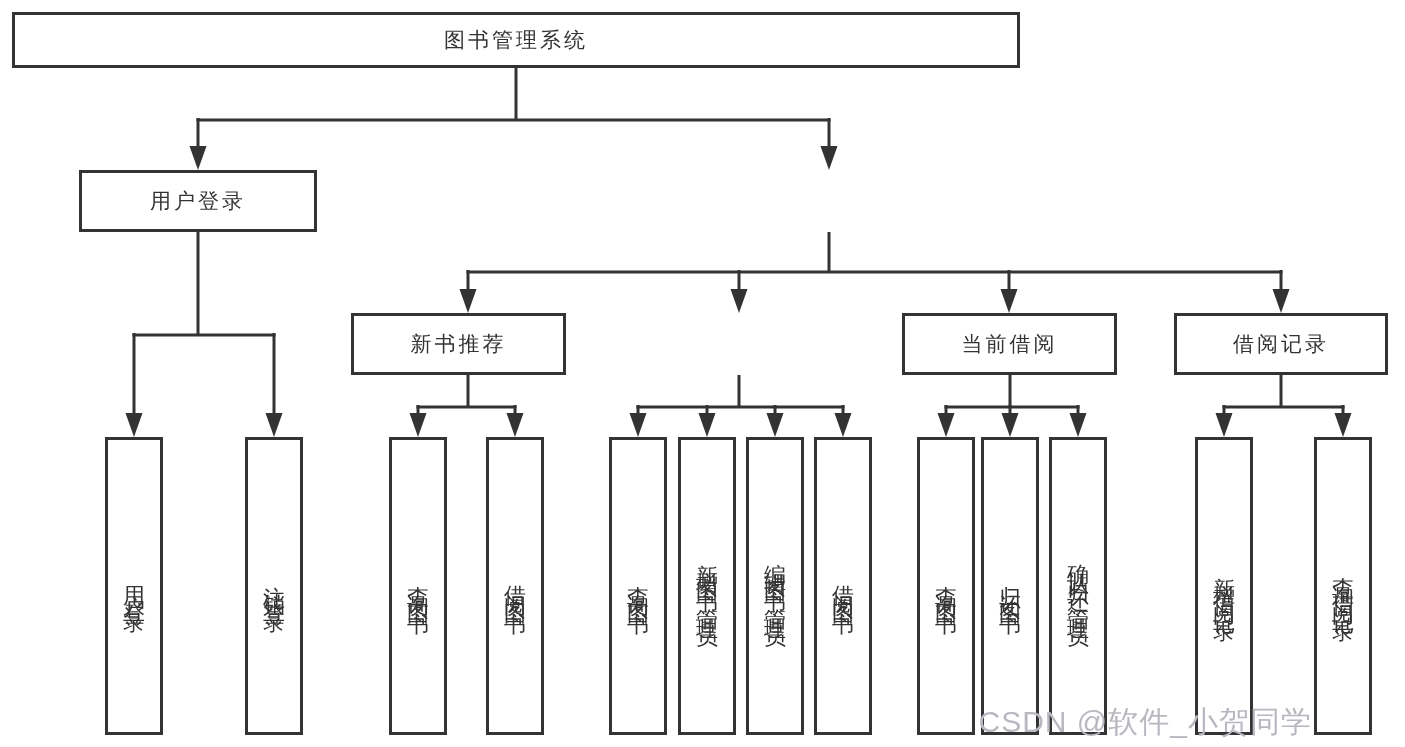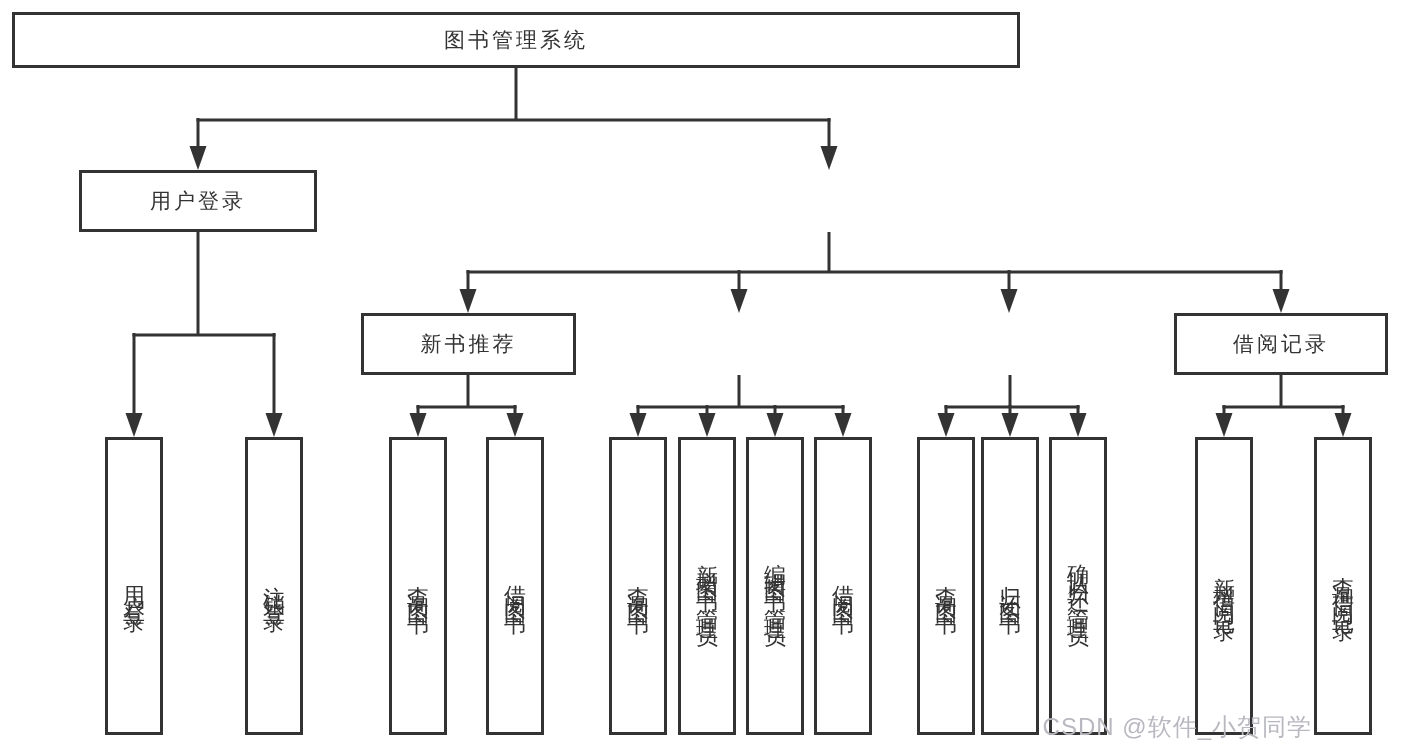--- a/index.html
+++ b/index.html
@@ -34,21 +34,21 @@
     writing-mode: vertical-rl;
     text-orientation: mixed;
     font-size: 22px;
     letter-spacing: 9px;
     line-height: 1;
   }
   #watermark {
     position: absolute;
     right: 7px;
     bottom: 4px;
-    font-size: 24px;
+    font-size: 30px;
     color: #b8b8c0;
     letter-spacing: 1px;
     white-space: nowrap;
   }
 </style>
 </head>
 <body>
 
 <div id="canvas">
 
@@ -115,22 +115,25 @@
   </svg>
 
   <div class="node" style="left:12px; top:12px; width:1008px; height:56px">
     <span class="lbl">图书管理系统</span>
   </div>
 
   <div class="node" style="left:79px; top:170px; width:238px; height:62px">
     <span class="lbl">用户登录</span>
   </div>
 
-  <div class="node" style="left:361px; top:313px; width:215px; height:62px">
+  <div class="node" style="left:351px; top:313px; width:215px; height:62px">
     <span class="lbl">新书推荐</span>
+  </div>
+  <div class="node" style="left:902px; top:313px; width:215px; height:62px">
+    <span class="lbl">当前借阅</span>
   </div>
   <div class="node" style="left:1174px; top:313px; width:214px; height:62px">
     <span class="lbl">借阅记录</span>
   </div>
 
   <div class="node v" style="left:105px; top:437px; width:58px; height:298px">
     <span class="lbl">用户登录</span>
   </div>
   <div class="node v" style="left:245px; top:437px; width:58px; height:298px">
     <span class="lbl">注销登录</span>

